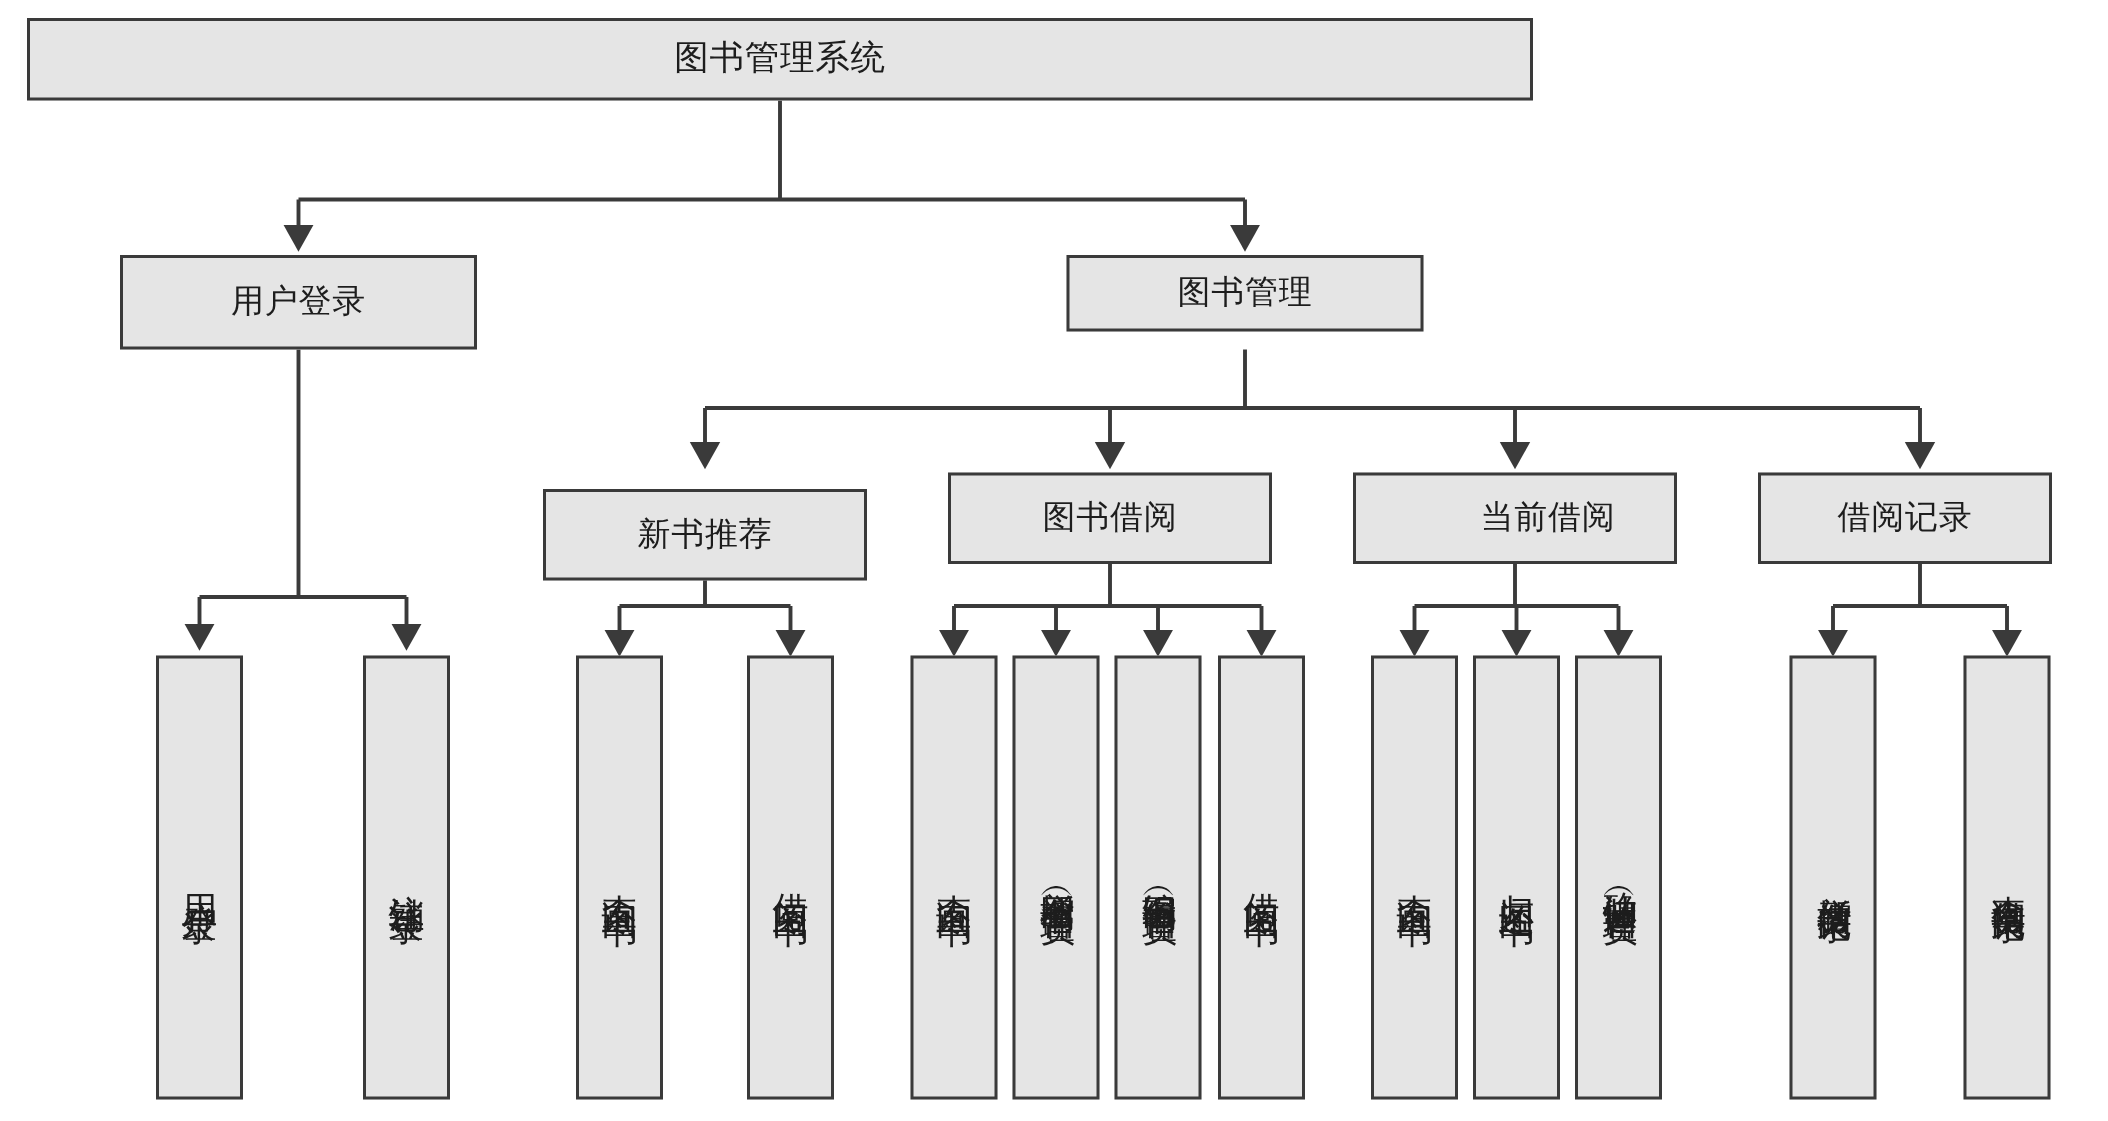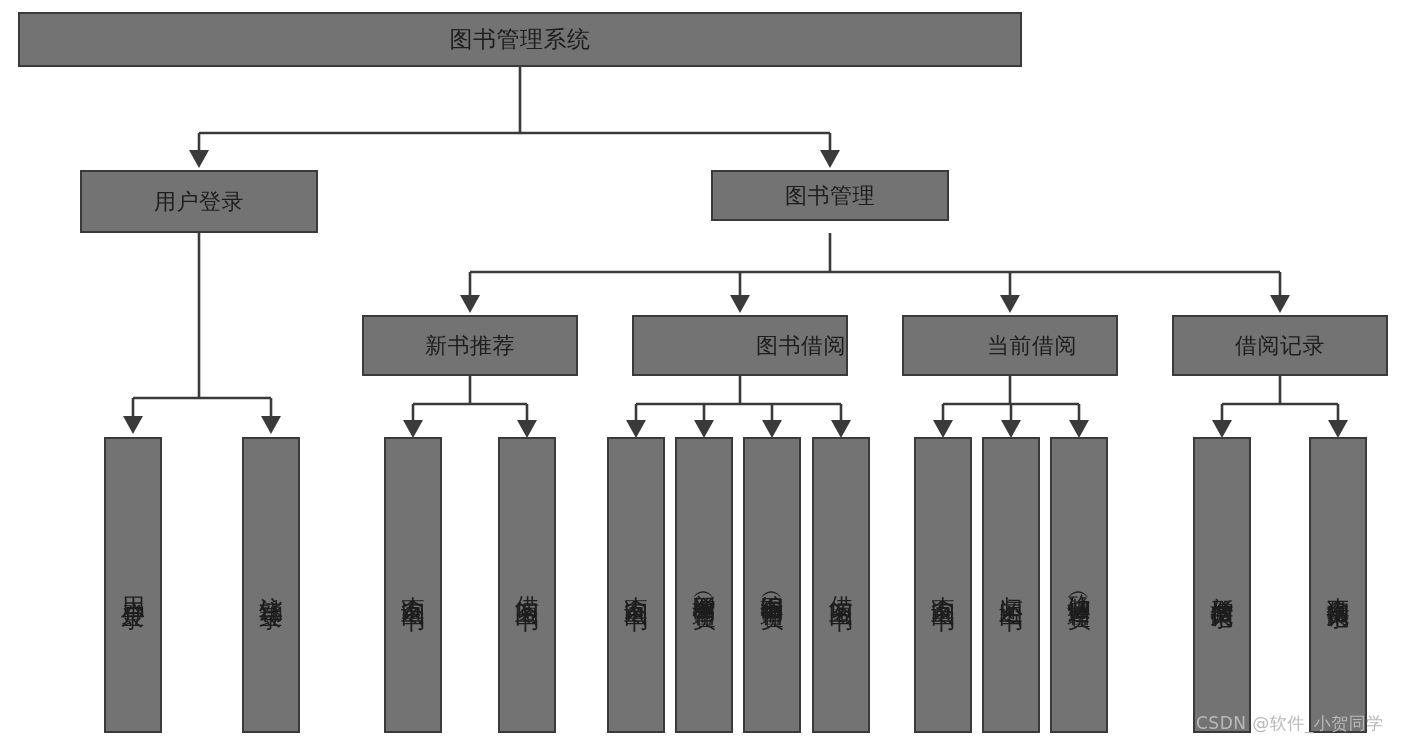--- a/index.html
+++ b/index.html
@@ -18,21 +18,21 @@
   svg#edges{
     position:absolute;
     left:0;top:0;
     width:1405px;height:747px;
     pointer-events:none;
   }
   .node{
     position:absolute;
     box-sizing:border-box;
     border:2.5px solid #3a3a3a;
-    background:#737373;
+    background:#e5e5e5;
     display:flex;
     align-items:center;
     justify-content:center;
     text-align:center;
   }
   .node .label{
     color:#1d1d1d;
     line-height:1.05;
     letter-spacing:0.5px;
     white-space:pre;
@@ -132,33 +132,33 @@
   </div>
 
   <div class="node horiz" style="left:80px;top:170px;width:238px;height:63px;">
     <span class="label">用户登录</span>
   </div>
 
   <div class="node horiz" style="left:711px;top:170px;width:238px;height:51px;">
     <span class="label">图书管理</span>
   </div>
 
-  <div class="node horiz" style="left:362px;top:315px;width:216px;height:61px;">
+  <div class="node horiz" style="left:362px;top:326px;width:216px;height:61px;">
     <span class="label">新书推荐</span>
   </div>
 
-  <div class="node horiz" style="left:632px;top:315px;width:216px;height:61px;justify-content:flex-end;">
+  <div class="node horiz" style="left:632px;top:315px;width:216px;height:61px;">
     <span class="label">图书借阅</span>
   </div>
 
   <div class="node horiz" style="left:902px;top:315px;width:216px;height:61px;padding-left:44px;">
     <span class="label">当前借阅</span>
   </div>
 
-  <div class="node horiz" style="left:1172px;top:315px;width:216px;height:61px;">
+  <div class="node horiz" style="left:1172px;top:315px;width:196px;height:61px;">
     <span class="label">借阅记录</span>
   </div>
 
   <div class="node vert" style="left:104px;top:437px;width:58px;height:296px;">
     <span class="label">用户登录</span>
   </div>
 
   <div class="node vert" style="left:242px;top:437px;width:58px;height:296px;">
     <span class="label">注销登录</span>
   </div>
@@ -200,15 +200,14 @@
   </div>
 
   <div class="node vert tall-text" style="left:1193px;top:437px;width:58px;height:296px;">
     <span class="label">新增借阅记录</span>
   </div>
 
   <div class="node vert tall-text" style="left:1309px;top:437px;width:58px;height:296px;">
     <span class="label">查询借阅记录</span>
   </div>
 
-  <div class="watermark">CSDN @软件_小贺同学</div>
 
 </div>
 
 </body></html>

